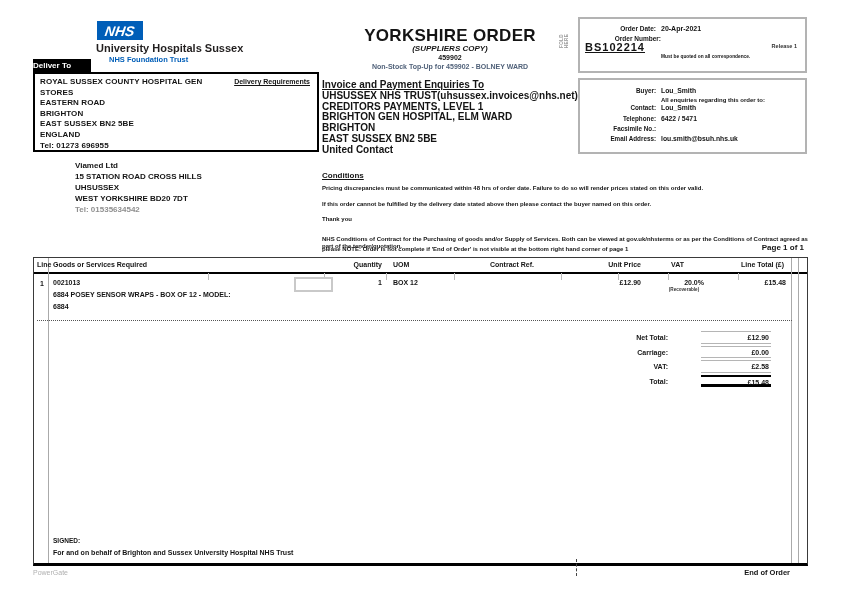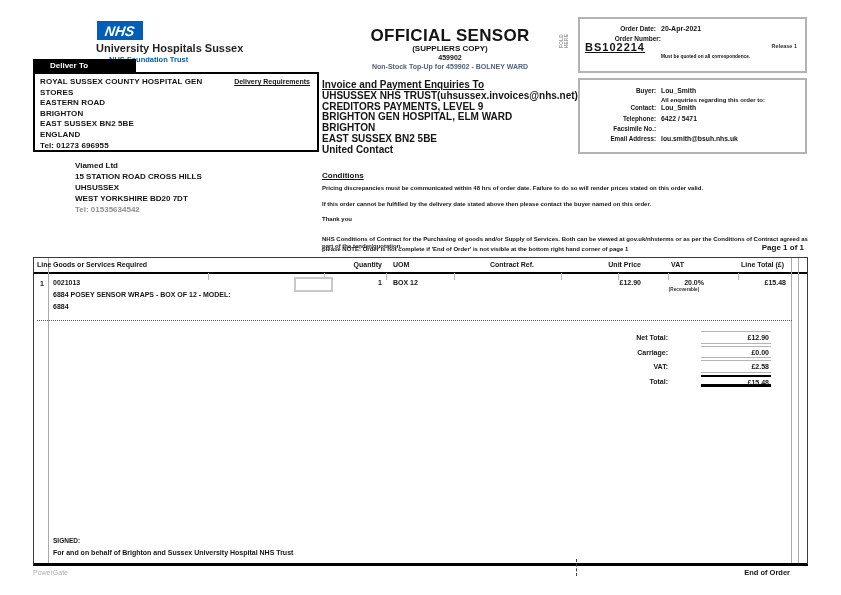--- a/index.html
+++ b/index.html
@@ -8,39 +8,39 @@
   .abs{position:absolute;}
 
   
   .nhs-box{left:97px;top:21px;width:46px;height:19px;background:#005EB8;display:flex;align-items:center;justify-content:center;}
   .nhs-box span{color:#fff;font-style:italic;font-weight:bold;font-size:14px;transform:skewX(-8deg);}
   .org-name{left:96px;top:42px;font-size:11px;font-weight:bold;color:#221f1f;}
   .org-sub{left:109px;top:55px;font-size:7.5px;font-weight:bold;color:#005EB8;}
 
   
   .title{left:330px;top:26px;width:240px;text-align:center;font-size:17px;font-weight:800;letter-spacing:.3px;}
-  .subtitle{left:330px;top:44px;width:240px;text-align:center;font-size:8px;font-weight:bold;}
+  .subtitle{left:330px;top:44px;width:240px;text-align:center;font-size:8px;font-weight:bold;font-style:italic;}
   .ordcode{left:330px;top:54px;width:240px;text-align:center;font-size:7px;font-weight:bold;}
   .ordtype{left:290px;top:63px;width:320px;text-align:center;font-size:7px;font-weight:bold;color:#51627a;}
 
   .fold{left:549px;top:36px;width:30px;font-size:4.6px;line-height:5px;color:#999;text-align:center;
         transform:rotate(-90deg);font-weight:bold;letter-spacing:.4px;}
 
   
   .obox{left:578px;top:17px;width:229px;height:56px;border:2px solid #b3b3b3;box-sizing:border-box;}
   .orow{display:flex;align-items:baseline;}
   .olab{width:76px;text-align:right;font-size:6.5px;font-weight:bold;flex:none;}
   .oval{margin-left:5px;font-size:7px;font-weight:bold;}
   .onum{margin-left:5px;font-size:11px;font-weight:800;text-decoration:underline;letter-spacing:1px;line-height:11px;}
   .onote{margin-left:81px;font-size:4.8px;font-weight:bold;margin-top:1px;}
   .release{position:absolute;right:8px;top:24px;font-size:5.5px;font-weight:bold;color:#333;}
 
   
-  .dtab{left:33px;top:59px;width:103px;height:13px;background:#000;color:#fff;font-size:8px;font-weight:bold;
-        line-height:13px;padding-left:17px;box-sizing:border-box;}
+  .dtab{left:33px;top:59px;width:58px;height:13px;background:#000;color:#fff;font-size:8px;font-weight:bold;
+        line-height:13px;padding-left:0;box-sizing:border-box;}
   .dbox{left:33px;top:72px;width:286px;height:80px;border:2.5px solid #000;box-sizing:border-box;}
   .dlines{position:absolute;left:5px;top:3px;font-size:8px;font-weight:bold;line-height:10.6px;letter-spacing:.1px;}
   .dreq{position:absolute;right:7px;top:4px;font-size:7px;font-weight:bold;text-decoration:underline;}
 
   
   .inv{left:322px;top:80px;font-size:10px;font-weight:bold;line-height:10.8px;}
   .inv .hd{text-decoration:underline;}
 
   
   .cbox{left:578px;top:78px;width:229px;height:76px;border:2px solid #b3b3b3;box-sizing:border-box;}
@@ -88,21 +88,21 @@
 <body>
 
 <div class="page">
 
   <div class="abs nhs-box">
     <span>NHS</span>
   </div>
   <div class="abs org-name">University Hospitals Sussex</div>
   <div class="abs org-sub">NHS Foundation Trust</div>
 
-  <div class="abs title">OFFICIAL SENSOR</div>
+  <div class="abs title">YORKSHIRE ORDER</div>
   <div class="abs subtitle">(SUPPLIERS COPY)</div>
   <div class="abs ordcode">459902</div>
   <div class="abs ordtype">Non-Stock Top-Up for 459902 - BOLNEY WARD</div>
 
   <div class="abs fold">FOLD HERE</div>
 
   <div class="abs obox">
     <div class="orow" style="margin-top:6px;">
       <span class="olab">Order Date:</span>
       <span class="oval">20-Apr-2021</span>
@@ -125,21 +125,21 @@
       <div>BRIGHTON</div>
       <div>EAST SUSSEX  BN2 5BE</div>
       <div>ENGLAND</div>
       <div>Tel: 01273 696955</div>
     </div>
   </div>
 
   <div class="abs inv">
     <div class="hd">Invoice and Payment Enquiries To</div>
     <div>UHSUSSEX NHS TRUST(uhsussex.invoices@nhs.net)</div>
-    <div>CREDITORS PAYMENTS, LEVEL 9</div>
+    <div>CREDITORS PAYMENTS, LEVEL 1</div>
     <div>BRIGHTON GEN HOSPITAL, ELM WARD</div>
     <div>BRIGHTON</div>
     <div>EAST SUSSEX  BN2 5BE</div>
     <div>United Contact</div>
   </div>
 
   <div class="abs cbox">
     <div class="crow" style="margin-top:7px;">
       <span class="clab">Buyer:</span>
       <span class="cval">Lou_Smith</span>

